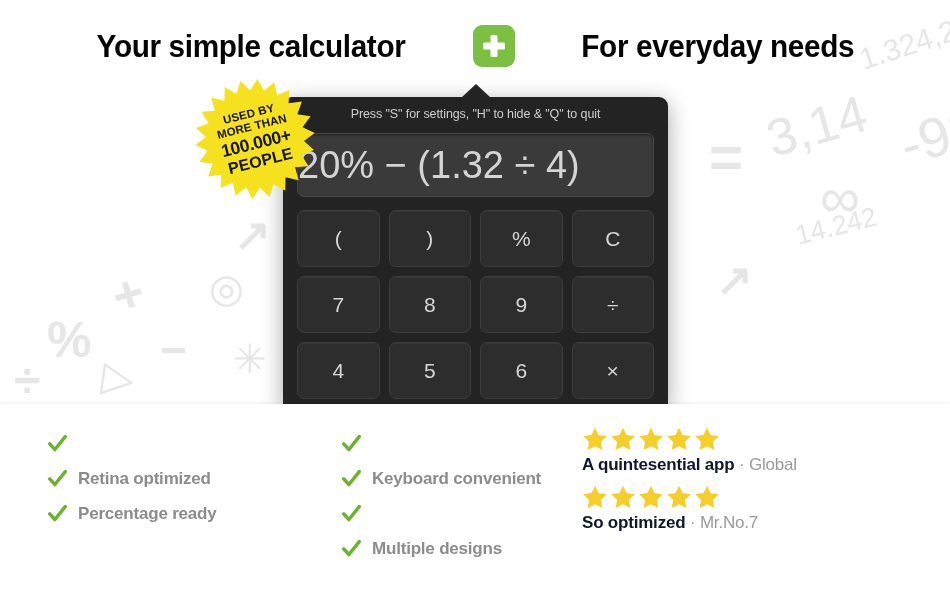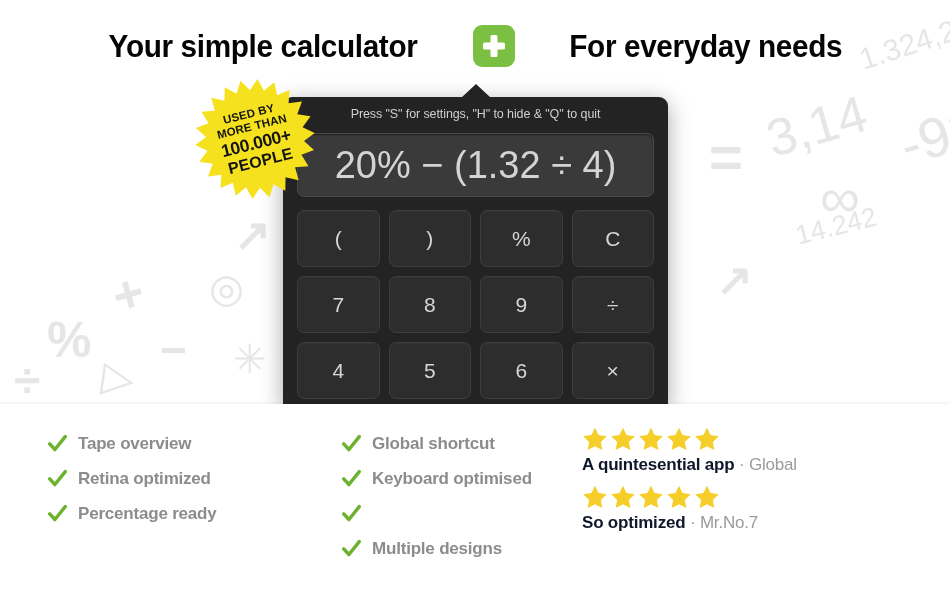--- a/index.html
+++ b/index.html
@@ -41,21 +41,21 @@
 
   
   .headline {
     position: absolute;
     left: 0; top: 16px;
     width: 950px;
     height: 60px;
     display: flex;
     align-items: center;
     justify-content: center;
-    gap: 44px;
+    gap: 56px;
     z-index: 5;
   }
   .headline-text {
     font-size: 32px;
     font-weight: bold;
     color: #050505;
     letter-spacing: -0.4px;
     transform: scaleX(0.93);
     white-space: nowrap;
   }
@@ -123,21 +123,21 @@
     left: 14px;
     top: 36px;
     width: 357px;
     height: 64px;
     background: #3a3a3a;
     border-radius: 7px;
     border: 1px solid #4a4a4a;
     box-shadow: inset 0 1px 2px rgba(0,0,0,0.5);
     display: flex;
     align-items: center;
-    justify-content: center;
+    justify-content: flex-start;
     box-sizing: border-box;
   }
   .calc-display-text {
     font-size: 38px;
     color: #d4d4d4;
     font-family: "Liberation Sans", sans-serif;
     letter-spacing: 0px;
     white-space: nowrap;
   }
   .calc-keys {
@@ -337,47 +337,45 @@
     </div>
   </div>
 
   <div class="bottom">
     <div class="bottom-inner">
       <div class="col-features">
           <div class="feature">
             <svg class="check" viewBox="0 0 22 22">
               <path d="M2 11.5 L8 18 L20 3" fill="none" stroke="#6cb22e" stroke-width="4" stroke-linecap="round" stroke-linejoin="round"></path>
             </svg>
-            <span class="feature-label">Tape overview</span>
           </div>
           <div class="feature">
             <svg class="check" viewBox="0 0 22 22">
               <path d="M2 11.5 L8 18 L20 3" fill="none" stroke="#6cb22e" stroke-width="4" stroke-linecap="round" stroke-linejoin="round"></path>
             </svg>
             <span class="feature-label">Retina optimized</span>
           </div>
           <div class="feature">
             <svg class="check" viewBox="0 0 22 22">
               <path d="M2 11.5 L8 18 L20 3" fill="none" stroke="#6cb22e" stroke-width="4" stroke-linecap="round" stroke-linejoin="round"></path>
             </svg>
             <span class="feature-label">Percentage ready</span>
           </div>
         </div>
       <div class="col-features second">
           <div class="feature">
             <svg class="check" viewBox="0 0 22 22">
               <path d="M2 11.5 L8 18 L20 3" fill="none" stroke="#6cb22e" stroke-width="4" stroke-linecap="round" stroke-linejoin="round"></path>
             </svg>
-            <span class="feature-label">Global shortcut</span>
-          </div>
-          <div class="feature">
-            <svg class="check" viewBox="0 0 22 22">
-              <path d="M2 11.5 L8 18 L20 3" fill="none" stroke="#6cb22e" stroke-width="4" stroke-linecap="round" stroke-linejoin="round"></path>
-            </svg>
-            <span class="feature-label">Keyboard optimised</span>
+          </div>
+          <div class="feature">
+            <svg class="check" viewBox="0 0 22 22">
+              <path d="M2 11.5 L8 18 L20 3" fill="none" stroke="#6cb22e" stroke-width="4" stroke-linecap="round" stroke-linejoin="round"></path>
+            </svg>
+            <span class="feature-label">Keyboard convenient</span>
           </div>
           <div class="feature">
             <svg class="check" viewBox="0 0 22 22">
               <path d="M2 11.5 L8 18 L20 3" fill="none" stroke="#6cb22e" stroke-width="4" stroke-linecap="round" stroke-linejoin="round"></path>
             </svg>
           </div>
           <div class="feature">
             <svg class="check" viewBox="0 0 22 22">
               <path d="M2 11.5 L8 18 L20 3" fill="none" stroke="#6cb22e" stroke-width="4" stroke-linecap="round" stroke-linejoin="round"></path>
             </svg>

